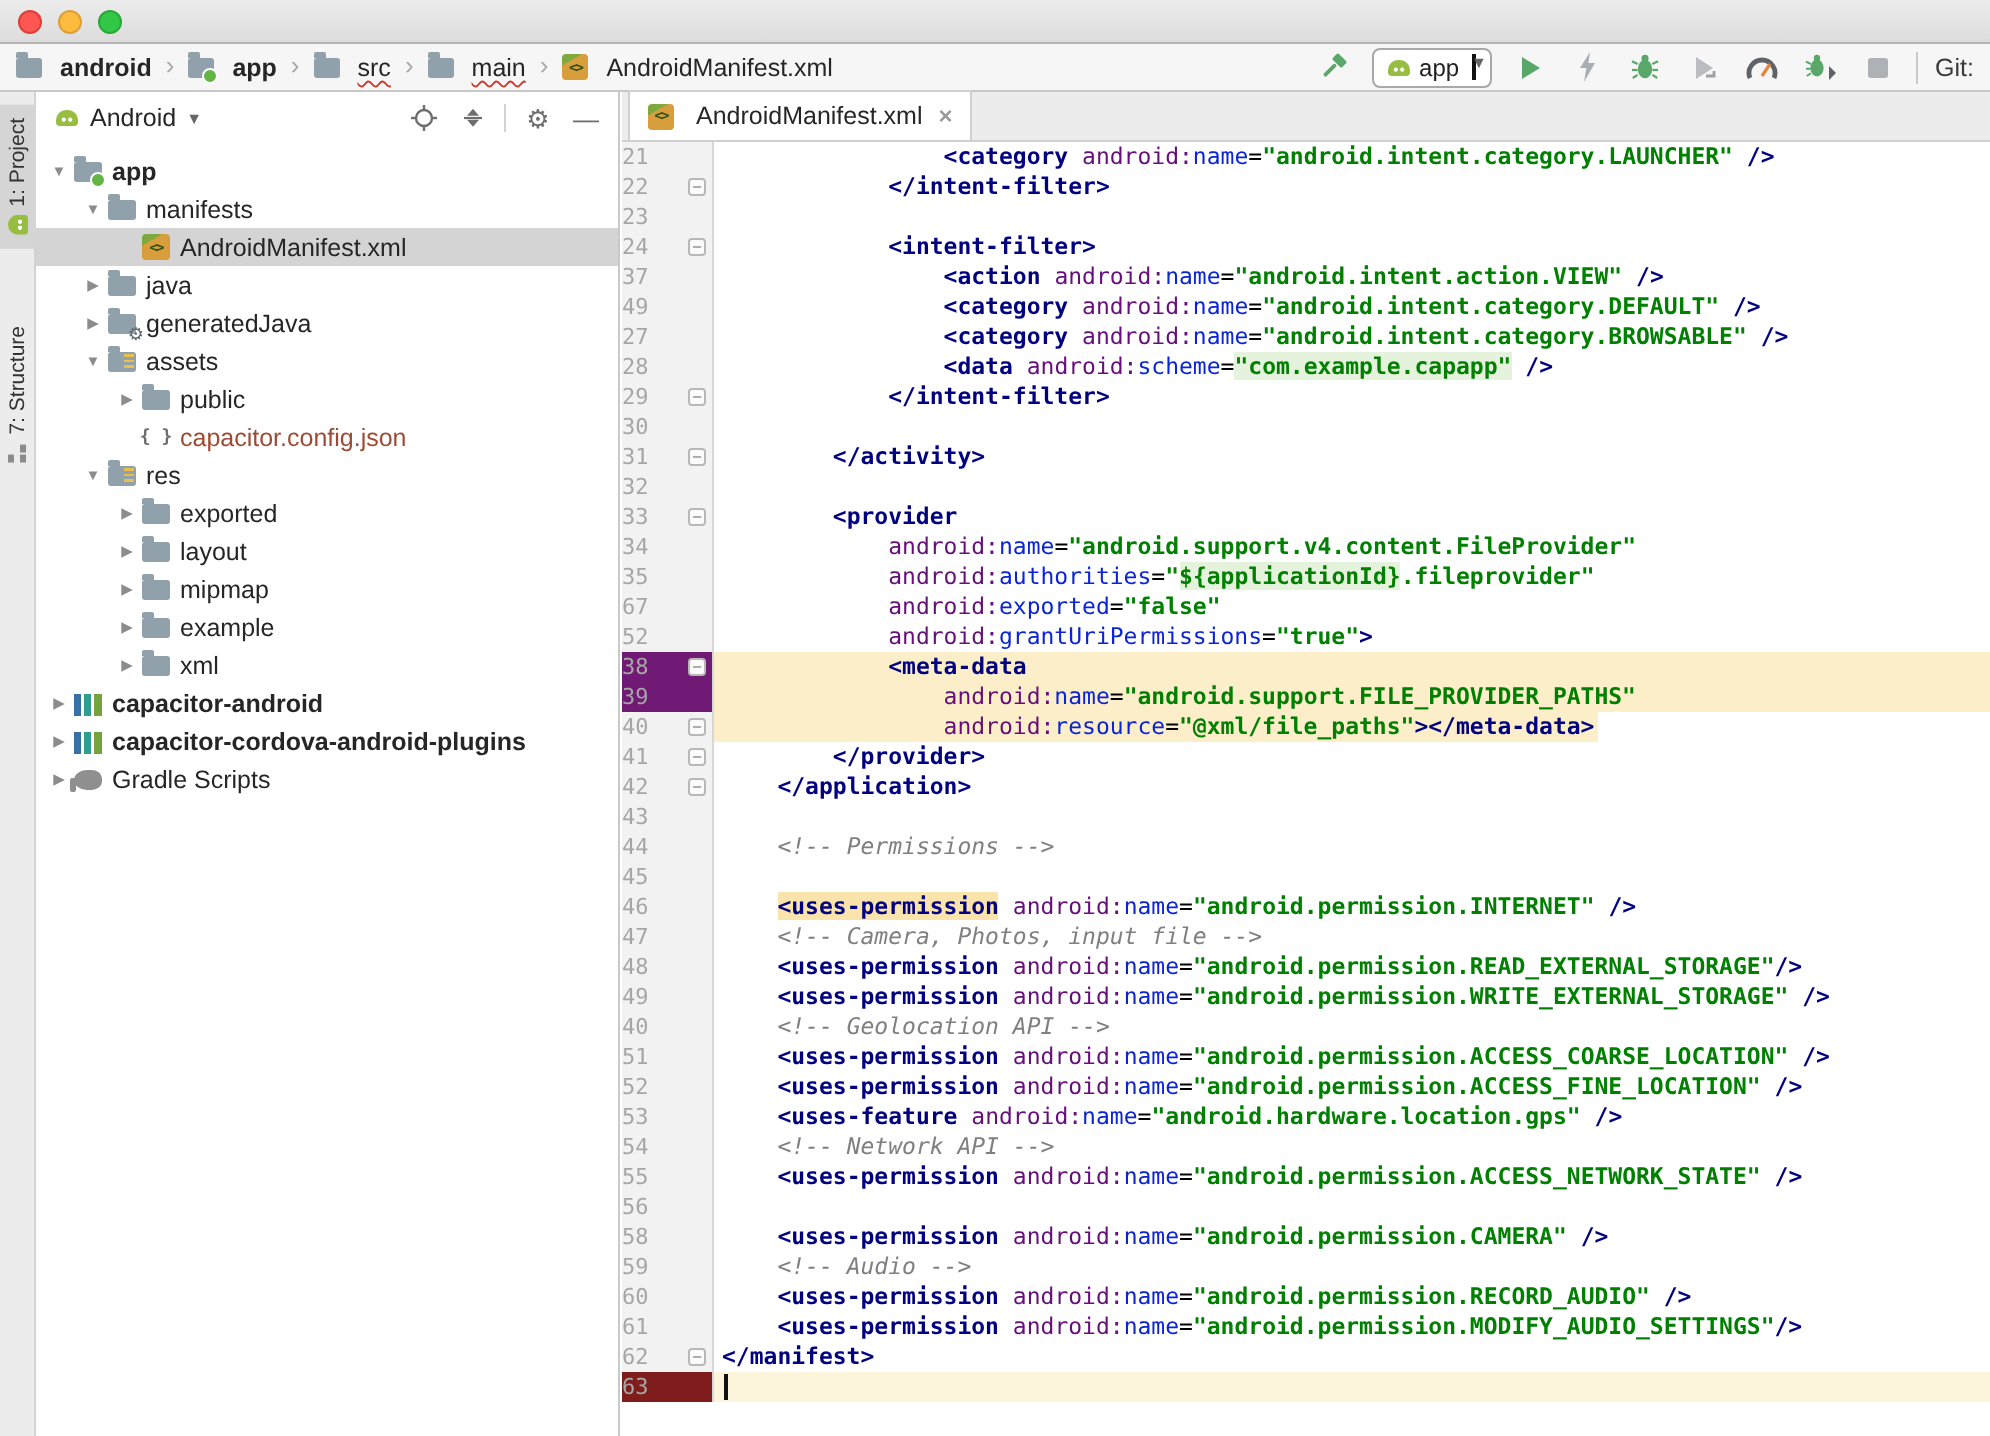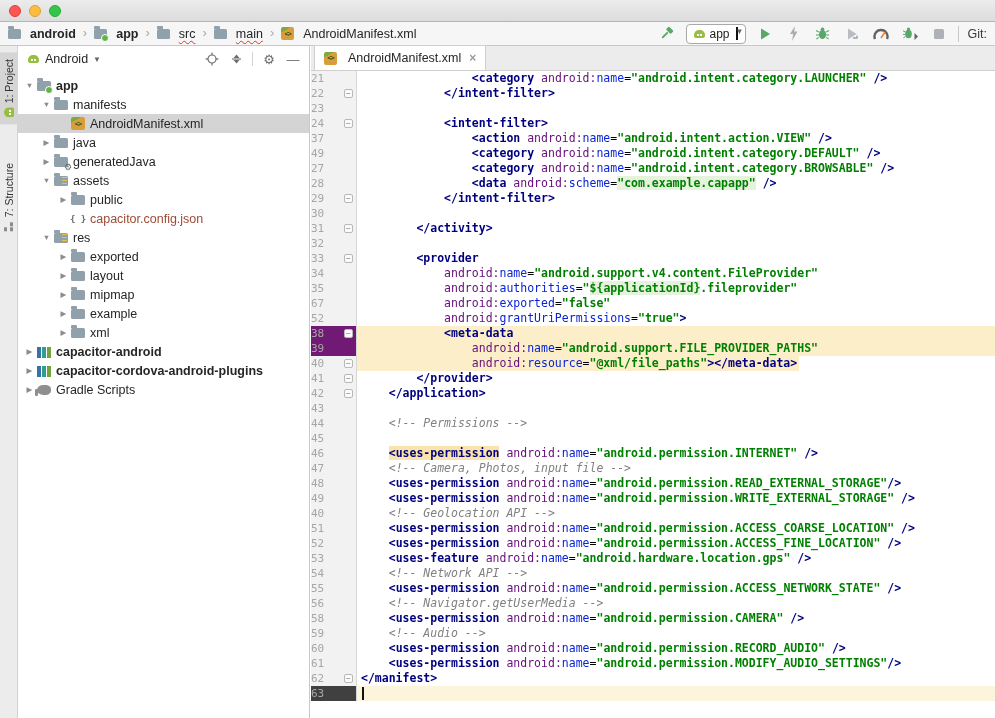--- a/index.html
+++ b/index.html
@@ -97,21 +97,21 @@
   .cl { height:15px; display:flex; align-items:center; position:relative; }
   .gut { width:46px; flex:none; height:15px; background:#F2F2F2; border-right:1px solid #D7D7D7;
     display:flex; align-items:center; position:relative; }
   .lnum { width:26px; text-align:left; color:#A6A6A6; font-size:11px; }
   .fold { position:absolute; right:3px; top:3px; width:9px; height:9px; background:#FBFBFB;
     border:1px solid #B8B8B8; border-radius:2px; color:#8A8A8A; font-size:8px; line-height:7px; text-align:center; }
   .lt { white-space:pre; padding-left:4px; height:15px; line-height:15px; }
   .cl.hlb { background:#FBEEC8; }
   .cl.hlb .gut { background:#701a75; }
   .cl.cur { background:#FCF5DC; }
-  .cl.cur .gut { background:#404040; }
+  .cl.cur .gut { background:#7f1d1d; }
   .cl .lt.hlt { background:#FBEEC8; padding-right:2px; }
   .caret { display:inline-block; width:2px; height:13px; background:#111; vertical-align:middle; margin-left:1px; }
 
   .s-p { color:#000; }
   .s-t { color:#000080; font-weight:bold; }
   .s-n { color:#660E7A; }
   .s-a { color:#0A24D6; }
   .s-q { color:#000; }
   .s-v { color:#008000; font-weight:bold; }
   .s-vh { color:#008000; font-weight:bold; background:#E5F3DC; }
@@ -580,21 +580,21 @@
       <div class="cl">
         <span class="gut">
           <span class="lnum">55</span>
         </span>
         <span class="lt"><span class="s-p">    </span><span class="s-t">&lt;uses-permission</span><span class="s-p"> </span><span class="s-n">android:</span><span class="s-a">name</span><span class="s-q">=</span><span class="s-v">"android.permission.ACCESS_NETWORK_STATE"</span><span class="s-p"> </span><span class="s-t">/&gt;</span></span>
       </div>
       <div class="cl">
         <span class="gut">
           <span class="lnum">56</span>
         </span>
-        <span class="lt"><span class="s-p">    </span><span class="s-c">&lt;!-- Navigator.getUserMedia --&gt;</span></span>
+        <span class="lt"><span class="s-p">    </span></span>
       </div>
       <div class="cl">
         <span class="gut">
           <span class="lnum">58</span>
         </span>
         <span class="lt"><span class="s-p">    </span><span class="s-t">&lt;uses-permission</span><span class="s-p"> </span><span class="s-n">android:</span><span class="s-a">name</span><span class="s-q">=</span><span class="s-v">"android.permission.CAMERA"</span><span class="s-p"> </span><span class="s-t">/&gt;</span></span>
       </div>
       <div class="cl">
         <span class="gut">
           <span class="lnum">59</span>

